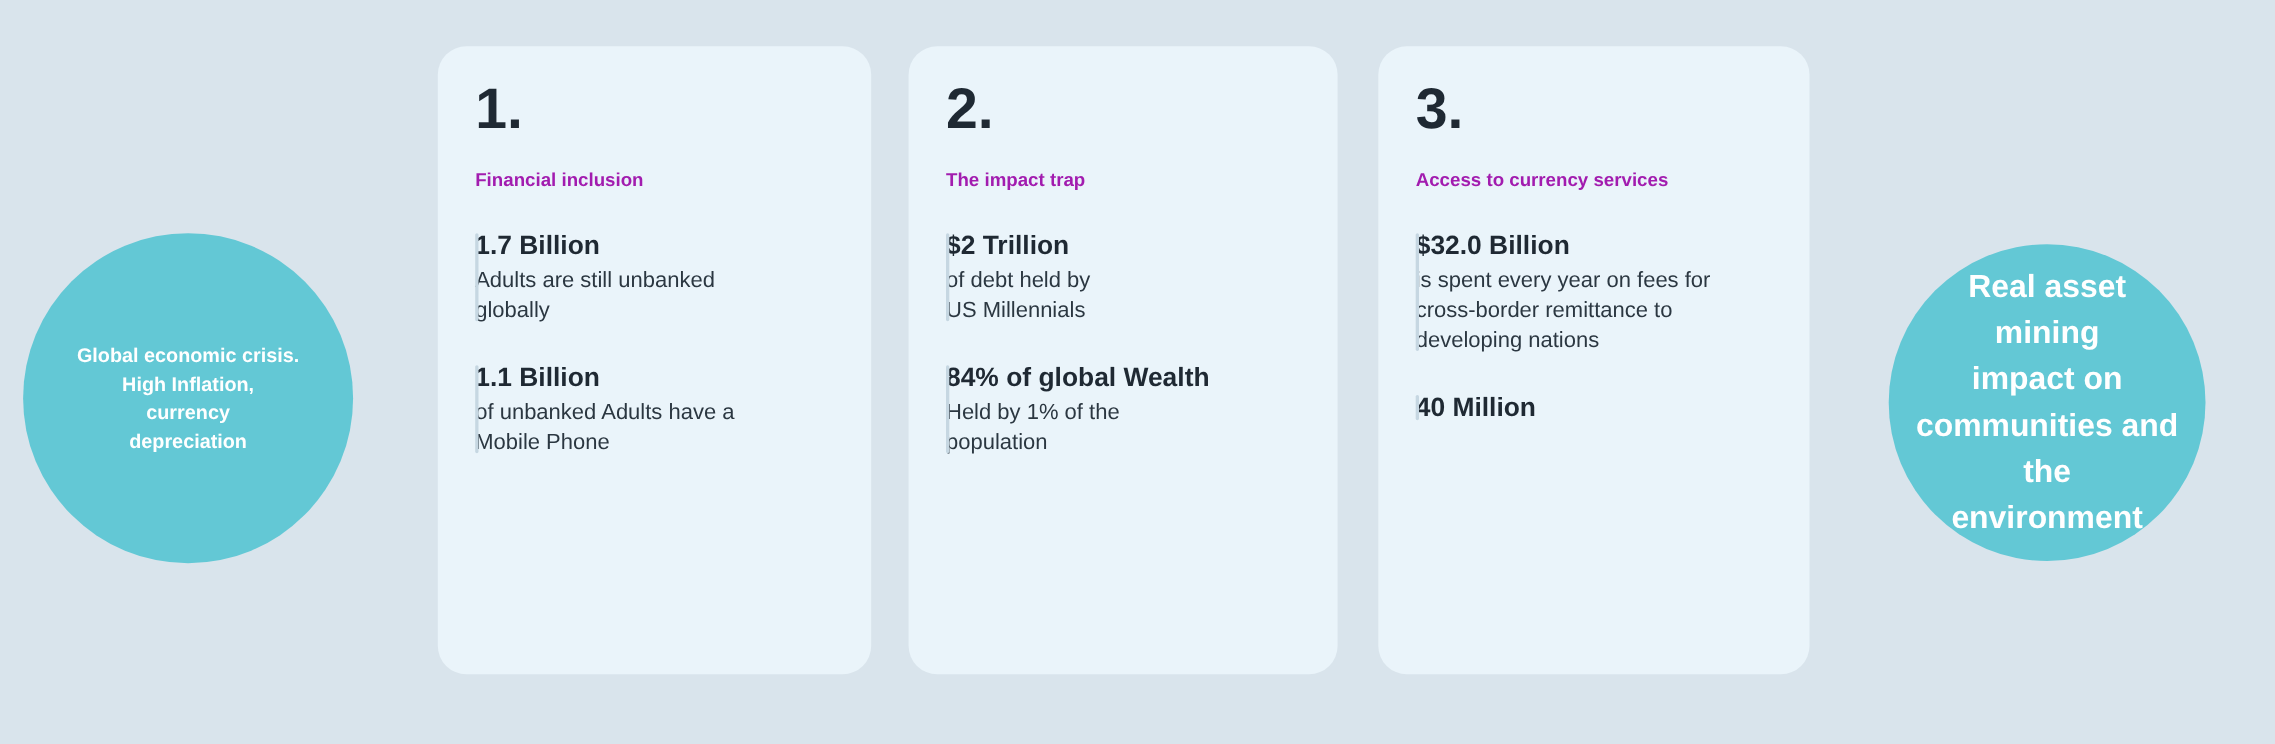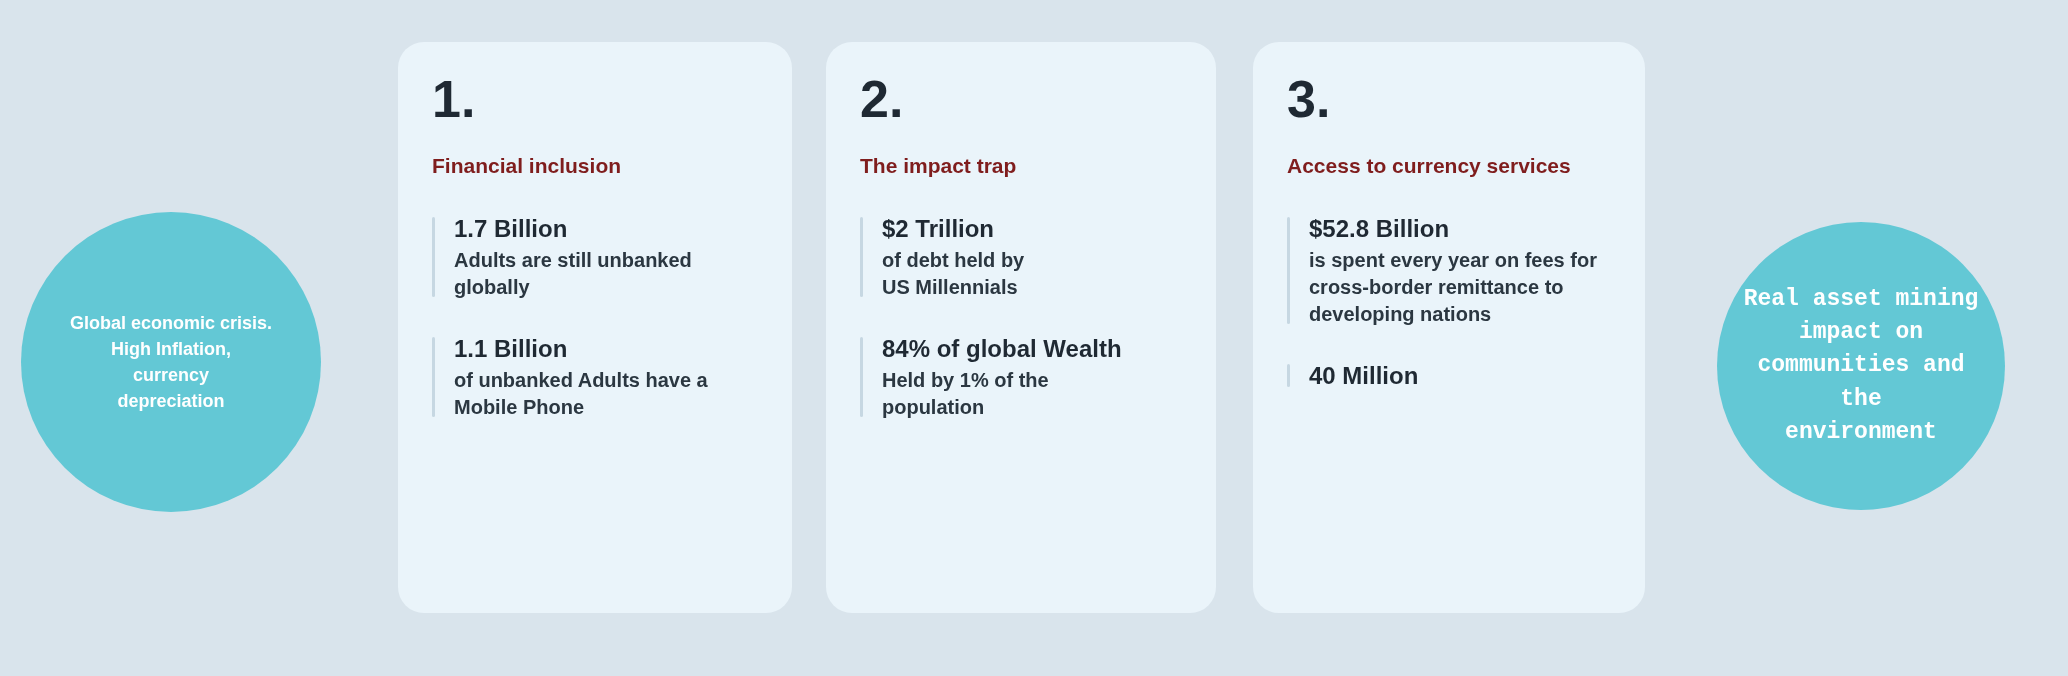--- a/index.html
+++ b/index.html
@@ -37,22 +37,21 @@
     top: 212px;
     width: 300px;
     height: 300px;
     font-size: 18px;
   }
   .circle-right {
     left: 1717px;
     top: 222px;
     width: 288px;
     height: 288px;
-    font-size: 23px;
-    font-family: Liberation Mono, monospace;
+    font-size: 29px;
   }
   .circle p {
     margin: 0;
     padding: 0 22px;
     white-space: pre-line;
   }
 
   
   .card {
     position: absolute;
@@ -67,30 +66,29 @@
   .card-3 { left: 1253px; width: 392px; height: 571px; }
 
   .card-number {
     font-size: 52px;
     font-weight: bold;
     color: #1f2933;
     line-height: 1.05;
     margin: 0 0 26px 0;
   }
   .card-title {
-    font-size: 21px;
+    font-size: 17px;
     font-weight: bold;
-    color: #7f1d1d;
+    color: #a21caf;
     line-height: 1.25;
     margin: 0 0 34px 0;
   }
 
   .stat {
     position: relative;
-    padding-left: 22px;
     margin-bottom: 32px;
   }
   .stat::before {
     content: "";
     position: absolute;
     left: 0;
     top: 4px;
     bottom: 4px;
     width: 3px;
     background: #c6d7e2;
@@ -102,21 +100,20 @@
     color: #1f2933;
     line-height: 1.3;
     margin: 0 0 3px 0;
   }
   .stat-desc {
     font-size: 20px;
     color: #2b3741;
     line-height: 1.35;
     margin: 0;
     white-space: pre-line;
-    font-weight: bold;
   }
 </style>
 </head>
 <body>
 
 <div class="canvas">
 
   <div class="circle circle-left">
     <p>Global economic crisis.
 High Inflation,
@@ -151,21 +148,21 @@
       <div class="stat-value">84% of global Wealth</div>
       <div class="stat-desc">Held by 1% of the
 population</div>
     </div>
   </div>
 
   <div class="card card-3">
     <div class="card-number">3.</div>
     <div class="card-title">Access to currency services</div>
     <div class="stat">
-      <div class="stat-value">$52.8 Billion</div>
+      <div class="stat-value">$32.0 Billion</div>
       <div class="stat-desc">is spent every year on fees for
 cross-border remittance to
 developing nations</div>
     </div>
     <div class="stat">
       <div class="stat-value">40 Million</div>
     </div>
   </div>
 
   <div class="circle circle-right">

